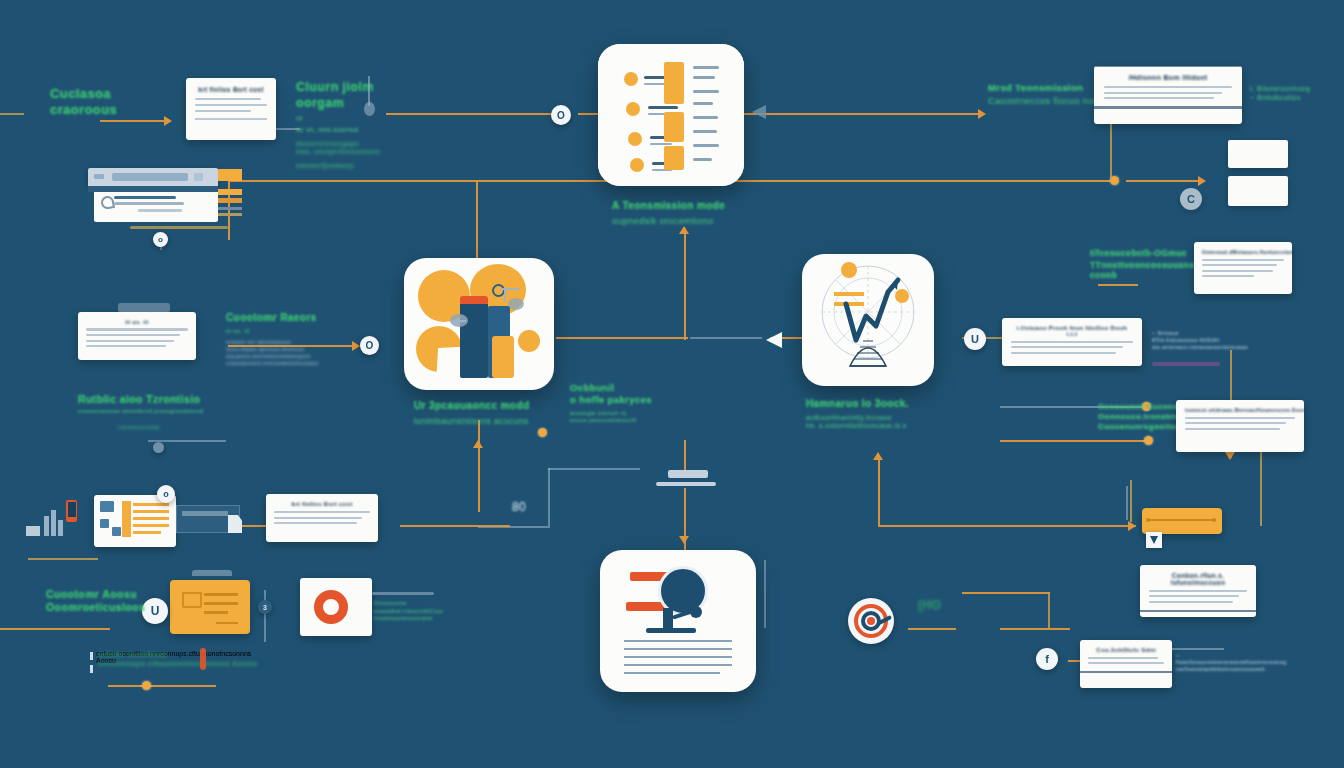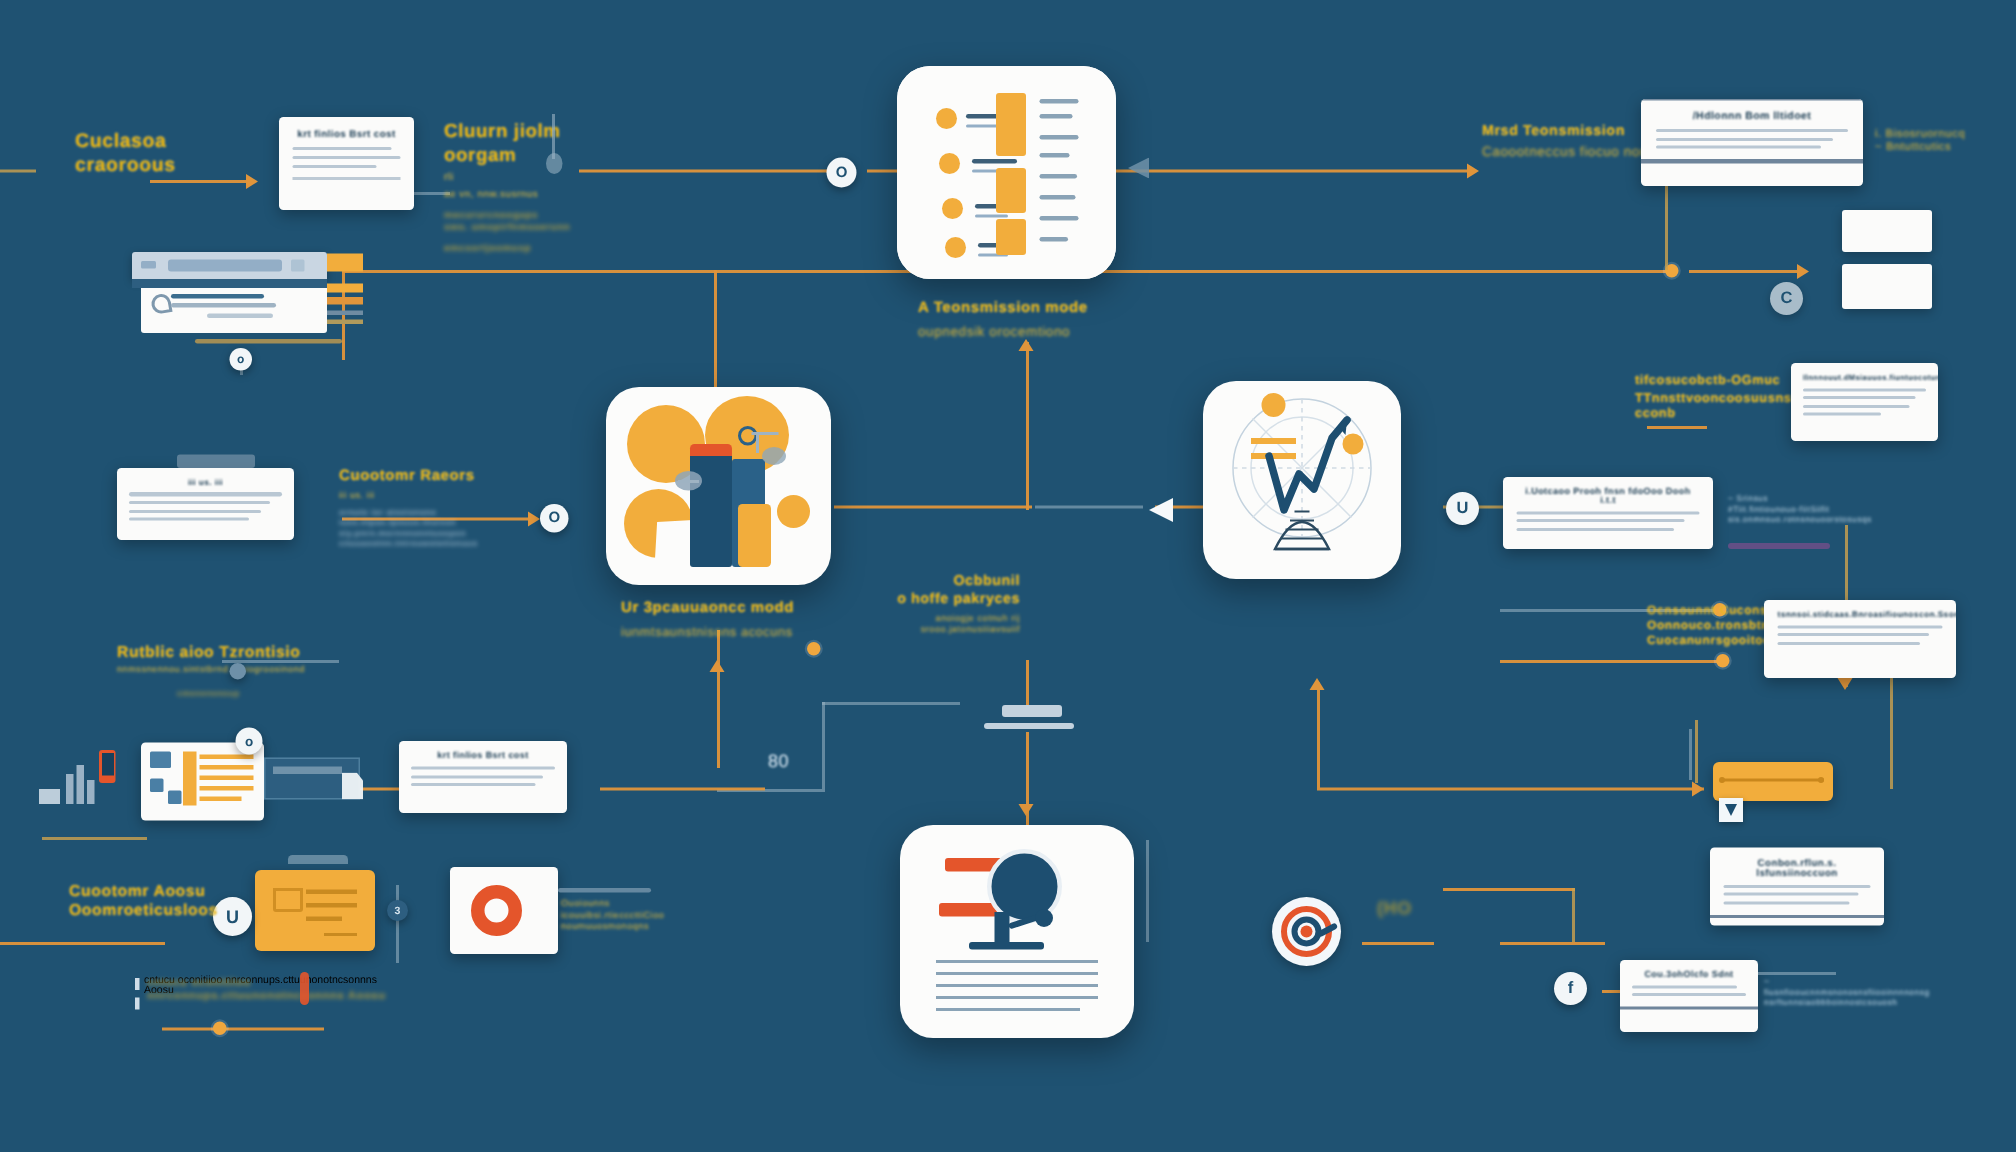--- a/index.html
+++ b/index.html
@@ -7,21 +7,21 @@
     width:1344px;height:768px;overflow:hidden;
     background:#1f5272;
     font-family:"Liberation Sans",sans-serif;
     position:relative;
   }
   #stage{position:absolute;inset:0;}
   .abs{position:absolute;}
 
   
   .ptxt{
-    color:#eab308;
+    color:#22c55e;
     font-family:"Liberation Sans",sans-serif;
     font-weight:700;
     letter-spacing:.4px;
     white-space:pre-line;
     filter:blur(.85px);
     text-shadow:0 0 1px rgba(220,235,245,.6);
     line-height:1.25;
   }
   .ptxt.sub{font-weight:400;opacity:.78;filter:blur(1.15px);}
   .ptxt.dim{opacity:.55;filter:blur(1.35px);}
@@ -219,21 +219,21 @@
   <div class="abs" style="left:226px;top:312px;width:124px;">
     <div class="ptxt" style="font-size:10px">Cuootomr Raeors</div>
     <div class="ptxt sub" style="font-size:6px;margin-top:3px">iii us. iii</div>
     <div class="ptxt dim" style="font-size:5.5px;margin-top:4px;color:#bcd2e2">ornuts ior atsstonone
 iuss.ntpas.tpouus.tnuissn
 siy.pnrn.mornnnonntuoopsn
 cnuuaootnn.tntrouwstotionuus</div>
   </div>
   <div class="node abs" style="left:360px;top:336px;width:19px;height:19px;font-size:10px;">O</div>
 
-  <div class="abs" style="left:78px;top:393px;width:160px;margin-top:36px;">
+  <div class="abs" style="left:78px;top:393px;width:160px;">
     <div class="ptxt" style="font-size:10.5px">Rutblic aioo Tzrontisio</div>
     <div class="ptxt sub" style="font-size:6px;margin-top:2px">nnmssnennou.sintstbrnd proiogroosinond</div>
     <div class="ptxt dim" style="font-size:5.5px;margin-top:8px;padding-left:40px">cmsnensnoup</div>
   </div>
   <div class="ln h pale abs" style="left:148px;top:440px;width:78px;"></div>
   <div class="node abs" style="left:153px;top:442px;width:11px;height:11px;font-size:7px;background:#6e90a8;color:#dfe9f0"></div>
 
   <div class="abs tile" style="left:598px;top:44px;width:146px;height:142px;">
     <div style="position:absolute;inset:0;background:#fcfcfb"></div>
 
@@ -287,21 +287,21 @@
     <div style="position:absolute;left:97px;top:30px;width:18px;height:2px;background:#9fb3c3"></div>
     <div style="position:absolute;left:100px;top:32px;width:2px;height:12px;background:#9fb3c3"></div>
     <div style="position:absolute;left:48px;top:62px;width:14px;height:2px;background:#9fb3c3"></div>
   </div>
   <div class="abs" style="left:414px;top:400px;width:140px;">
     <div class="ptxt" style="font-size:10px">Ur 3pcauuaoncc modd</div>
     <div class="ptxt sub" style="font-size:8.5px;margin-top:3px">iunmtsaunstnisons acocuns</div>
   </div>
   <div class="dot abs" style="left:538px;top:428px;"></div>
 
-  <div class="abs" style="left:570px;top:382px;width:110px;text-align:right;">
+  <div class="abs" style="left:570px;top:382px;width:110px;">
     <div class="ptxt" style="font-size:9.5px">Ocbbunil
 o hoffe pakryces</div>
     <div class="ptxt sub" style="font-size:6px;margin-top:4px">anoiogje cotnuh rij
 srooo.jatonusiiiavsuiif</div>
   </div>
 
   <div class="abs tile" style="left:802px;top:254px;width:132px;height:132px;">
     <svg width="132" height="132" viewBox="0 0 132 132">
       <circle cx="66" cy="58" r="46" fill="none" stroke="#c3d2de" stroke-width="1"></circle>
       <circle cx="66" cy="58" r="34" fill="none" stroke="#d6e0e8" stroke-width="1"></circle>
@@ -316,20 +316,25 @@
       <polyline points="44,50 54,86 64,62 74,72 86,38 96,26" fill="none" stroke="#1d4e70" stroke-width="5" stroke-linejoin="round" stroke-linecap="round"></polyline>
       <polygon points="96,26 90,30 95,36" fill="#1d4e70"></polygon>
       <path d="M48 112 Q66 76 84 112 Z" fill="none" stroke="#2b4a60" stroke-width="1.6"></path>
       <line x1="52" y1="105" x2="80" y2="105" stroke="#2b4a60" stroke-width="1.2"></line>
       <line x1="55" y1="99" x2="77" y2="99" stroke="#2b4a60" stroke-width="1.2"></line>
       <line x1="58" y1="93" x2="74" y2="93" stroke="#2b4a60" stroke-width="1.2"></line>
       <line x1="61" y1="87" x2="71" y2="87" stroke="#2b4a60" stroke-width="1.2"></line>
       <line x1="48" y1="112" x2="84" y2="112" stroke="#2b4a60" stroke-width="1.6"></line>
     </svg>
   </div>
+  <div class="abs" style="left:806px;top:398px;width:140px;">
+    <div class="ptxt" style="font-size:10px">Hamnaruo lo 3oock.</div>
+    <div class="ptxt sub" style="font-size:7px;margin-top:3px">aoBuunfinanintiy.Ircnaoe
+im. s.ootonniisitiouncaus.is.s</div>
+  </div>
   <div class="node abs" style="left:964px;top:328px;width:22px;height:22px;font-size:11px;">U</div>
   <div class="abs" style="left:766px;top:332px;width:16px;height:16px;background:#f6f9fb;clip-path:polygon(100% 0,100% 100%,0 50%);"></div>
   <div class="node abs" style="left:1180px;top:188px;width:22px;height:22px;font-size:11px;opacity:.65">C</div>
 
   <div class="abs ptxt" style="left:512px;top:500px;font-size:12px;color:#c8dae7;font-weight:400">80</div>
 
   <div class="abs" style="left:656px;top:470px;width:60px;height:22px;">
     <div style="position:absolute;left:12px;top:0;width:40px;height:8px;background:#c3d2de;border-radius:2px"></div>
     <div style="position:absolute;left:0;top:12px;width:60px;height:4px;background:#c3d2de;border-radius:2px"></div>
   </div>

